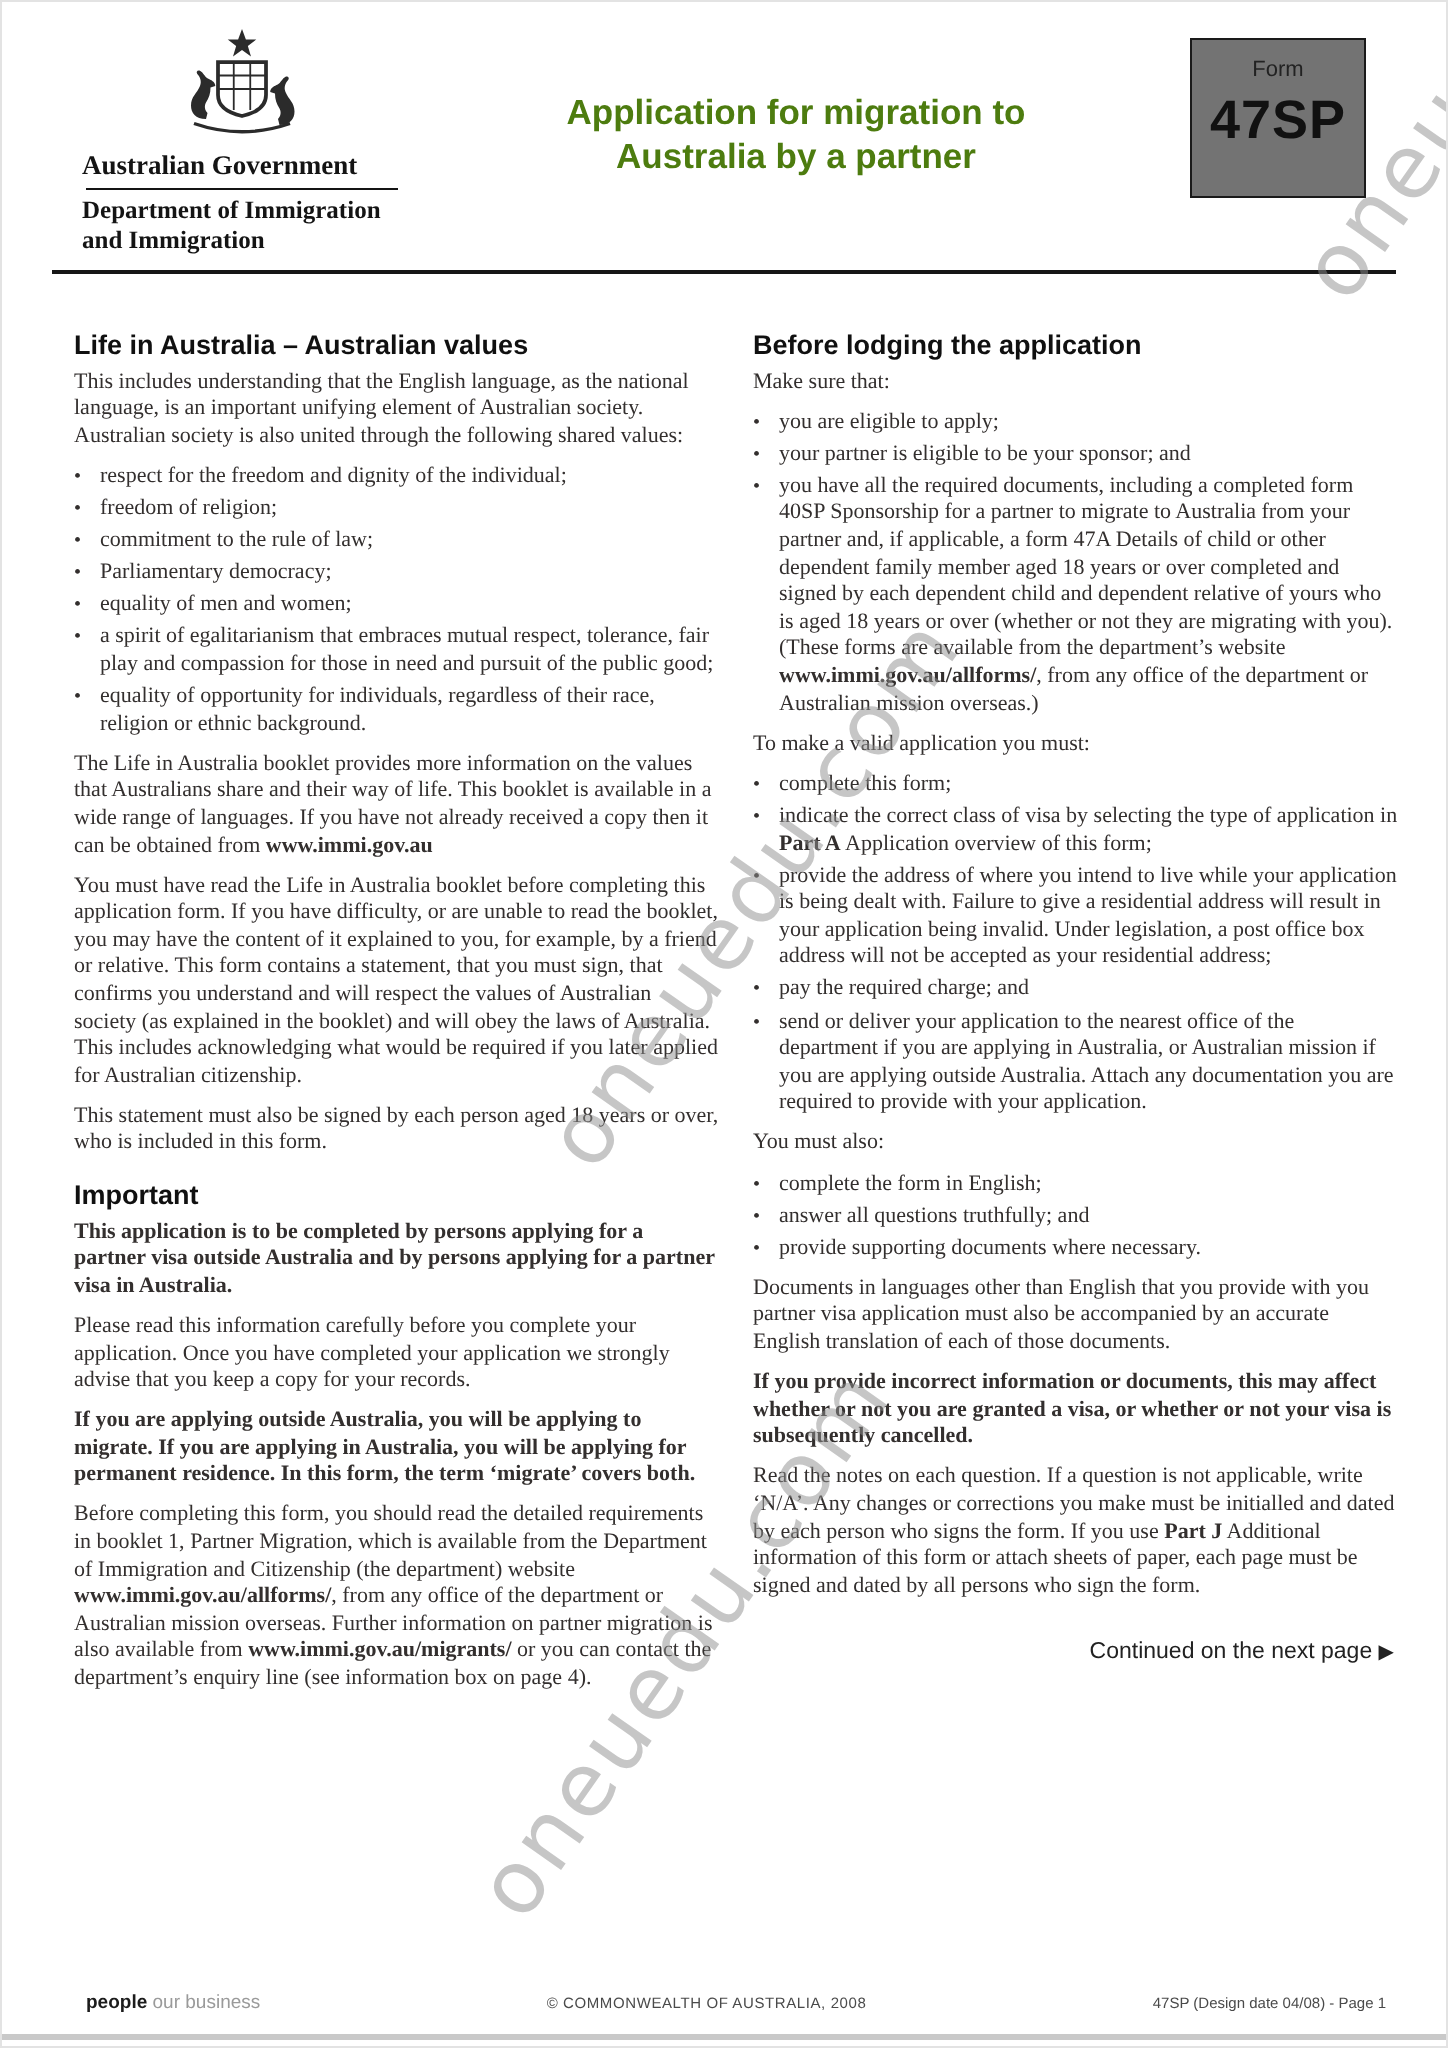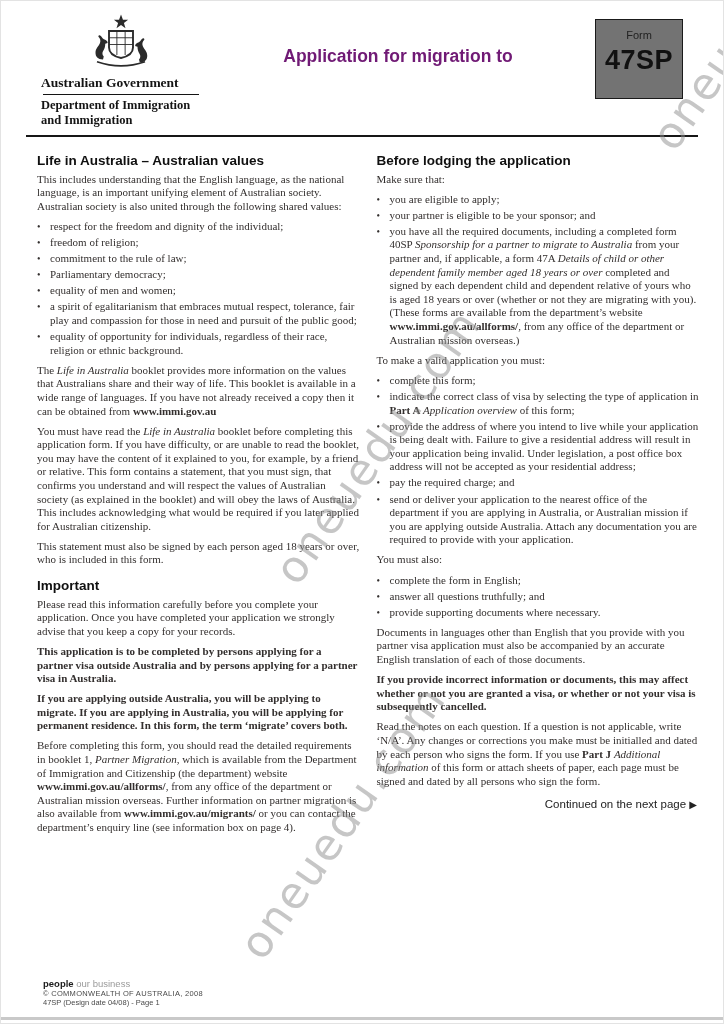--- a/index.html
+++ b/index.html
@@ -9,52 +9,52 @@
     border:1px solid #e3e3e3;
   }
   
   .hdr{display:flex;align-items:flex-start;padding:10px 24px 0 40px;}
   .crest-block{width:160px;text-align:left;flex:none;}
   .crest-svg{display:block;margin:2px auto 2px;}
   .gov-name{font-family:"Liberation Serif",serif;font-weight:bold;font-size:13.5px;color:#141414;white-space:nowrap;}
   .gov-rule{border-top:1.5px solid #141414;margin:3px 2px 3px;}
   .dept-name{font-family:"Liberation Serif",serif;font-weight:bold;font-size:12.5px;line-height:14.5px;color:#141414;}
   .doc-title{flex:1;text-align:center;margin-top:34px;font-family:"Liberation Sans",sans-serif;
-    font-weight:bold;font-size:17.5px;line-height:22px;color:#701a75;}
+    font-weight:bold;font-size:17.5px;line-height:22px;color:#4d7c0f;}
   .form-box{flex:none;width:86px;height:78px;border:1.5px solid #1a1a1a;text-align:center;
     margin-top:8px;margin-right:16px;font-family:"Liberation Sans",sans-serif;background:#737373;}
   .form-label{font-size:11px;color:#222;margin-top:9px;}
   .form-number{font-size:27px;font-weight:bold;color:#111;margin-top:4px;letter-spacing:0.5px;}
   .hdr-rule{border-top:2.5px solid #161616;margin:8px 25px 0 25px;}
   
   .cols{display:flex;gap:17px;padding:17px 24px 0 36px;position:relative;z-index:1;}
   .col{width:323px;font-size:11px;line-height:13.6px;}
   .sec-h{font-family:"Liberation Sans",sans-serif;font-weight:bold;font-size:13.5px;color:#101010;
     margin:12px 0 5px 0;}
-  .col .sec-h:first-child{margin-top:0;}
+  .col .sec-h:first-child{margin-top:12px;}
   .para{margin:0 0 6.5px 0;}
   .seg-b{font-weight:bold;}
-  .seg-i{font-style:italic;}
+  .seg-i{}
   .blist{list-style:none;margin:0 0 6.5px 0;padding:0;}
   .blist li{display:flex;margin:0 0 2.5px 0;}
   .bullet-marker{flex:none;width:13px;text-align:left;font-size:10px;line-height:13.6px;}
   .li-text{flex:1;}
   .continued{text-align:right;font-family:"Liberation Sans",sans-serif;font-size:11.5px;color:#222;
-    margin-top:10px;padding-right:2px;}
+    margin-top:20px;padding-right:2px;}
   .cont-arrow{font-size:10px;letter-spacing:0;}
   
   .watermark{position:absolute;font-family:"DejaVu Sans",sans-serif;font-size:44px;font-weight:normal;
     color:#8f8f8f;opacity:0.5;transform:rotate(-55deg);pointer-events:none;white-space:nowrap;
     z-index:3;letter-spacing:2px;}
   .wm1{left:215px;top:420px;}
   .wm2{left:180px;top:795px;}
   .wm3{left:592px;top:-14px;}
   
   .ftr{position:absolute;left:0;right:0;bottom:16px;display:flex;align-items:baseline;
-    justify-content:space-between;padding:0 30px 0 42px;font-family:"Liberation Sans",sans-serif;z-index:2;flex-direction:column;}
+    justify-content:space-between;padding:0 30px 0 42px;font-family:"Liberation Sans",sans-serif;z-index:2;}
   .f-left{font-size:9.5px;color:#9a9a9a;}
   .f-bold{color:#1c1c1c;font-weight:bold;}
   .f-center{font-size:7.5px;color:#4a4a4a;letter-spacing:0.3px;}
   .f-right{font-size:7.5px;color:#4a4a4a;}
   .bottom-bar{position:absolute;left:0;right:0;bottom:3px;height:3px;background:#c9c9c9;z-index:2;}
 </style>
 </head>
 <body>
 
 <div class="page">
@@ -73,20 +73,21 @@
       </svg>
       <div class="gov-name">Australian Government</div>
       <div class="gov-rule"></div>
       <div class="dept-name">
         <div>Department of Immigration</div>
         <div>and Immigration</div>
       </div>
     </div>
     <div class="doc-title">
       <div>Application for migration to</div>
+      <div>Australia by a partner</div>
     </div>
     <div class="form-box">
       <div class="form-label">Form</div>
       <div class="form-number">47SP</div>
     </div>
   </div>
   <div class="hdr-rule"></div>
 
   <div class="cols">
     <div class="col">
@@ -119,22 +120,22 @@
           </li>
           <li>
             <span class="bullet-marker">•</span>
             <span class="li-text">equality of opportunity for individuals, regardless of their race, religion or ethnic background.</span>
           </li>
         </ul>
         <p class="para">The <span class="seg-i">Life in Australia</span> booklet provides more information on the values that Australians share and their way of life. This booklet is available in a wide range of languages. If you have not already received a copy then it can be obtained from <span class="seg-b">www.immi.gov.au</span></p>
         <p class="para">You must have read the <span class="seg-i">Life in Australia</span> booklet before completing this application form. If you have difficulty, or are unable to read the booklet, you may have the content of it explained to you, for example, by a friend or relative. This form contains a statement, that you must sign, that confirms you understand and will respect the values of Australian society (as explained in the booklet) and will obey the laws of Australia. This includes acknowledging what would be required if you later applied for Australian citizenship.</p>
         <p class="para">This statement must also be signed by each person aged 18 years or over, who is included in this form.</p>
         <h2 class="sec-h">Important</h2>
+        <p class="para"><span class="seg-b">This application is to be completed by persons applying for a partner visa outside Australia and by persons applying for a partner visa in Australia.</span></p>
         <p class="para">Please read this information carefully before you complete your application. Once you have completed your application we strongly advise that you keep a copy for your records.</p>
-        <p class="para"><span class="seg-b">This application is to be completed by persons applying for a partner visa outside Australia and by persons applying for a partner visa in Australia.</span></p>
         <p class="para"><span class="seg-b">If you are applying outside Australia, you will be applying to migrate. If you are applying in Australia, you will be applying for permanent residence. In this form, the term ‘migrate’ covers both.</span></p>
         <p class="para">Before completing this form, you should read the detailed requirements in booklet 1, <span class="seg-i">Partner Migration</span>, which is available from the Department of Immigration and Citizenship (the department) website <span class="seg-b">www.immi.gov.au/allforms/</span>, from any office of the department or Australian mission overseas. Further information on partner migration is also available from <span class="seg-b">www.immi.gov.au/migrants/</span> or you can contact the department’s enquiry line (see information box on page 4).</p>
       </div>
     <div class="col">
         <h2 class="sec-h">Before lodging the application</h2>
         <p class="para">Make sure that:</p>
         <ul class="blist">
           <li>
             <span class="bullet-marker">•</span>
             <span class="li-text">you are eligible to apply;</span>

